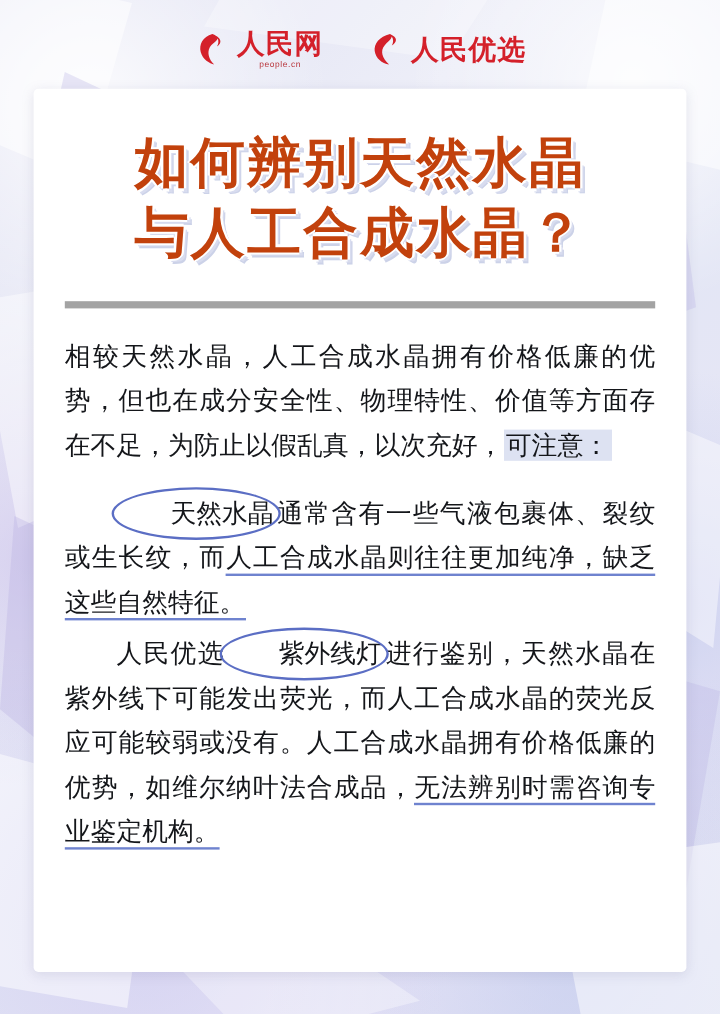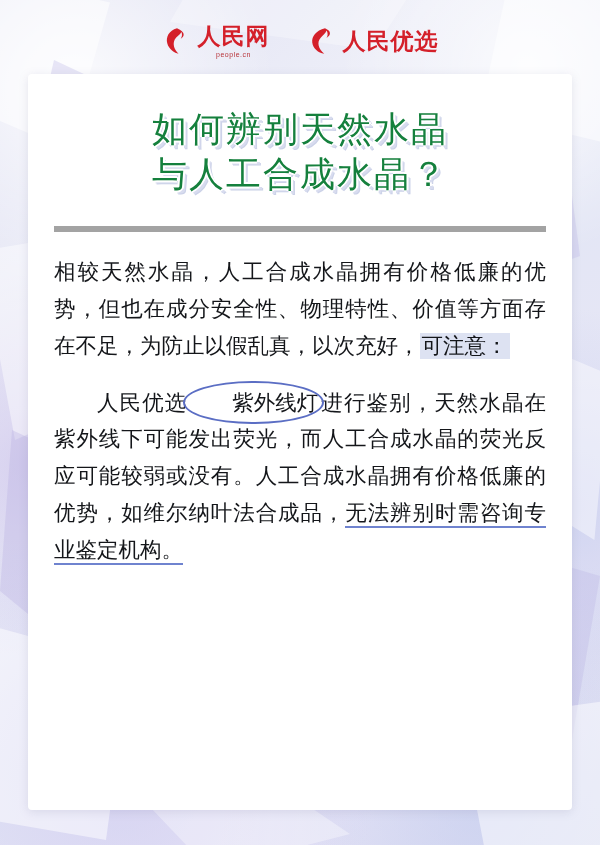--- a/index.html
+++ b/index.html
@@ -117,24 +117,24 @@
     background: #ffffff;
     border-radius: 4px;
     box-shadow: 0 2px 10px rgba(120,120,160,0.18);
     z-index: 4;
   }
 
   .title {
     padding: 34px 30px 0 30px;
     text-align: center;
     font-family: "Liberation Serif", serif;
-    font-weight: normal;
-    font-size: 35px;
+    font-weight: bold;
+    font-size: 45px;
     line-height: 1.28;
-    color: #15803d;
+    color: #c2410c;
     letter-spacing: 2px;
     text-shadow:
       2px 0 0 #ffffff, -2px 0 0 #ffffff, 0 2px 0 #ffffff, 0 -2px 0 #ffffff,
       3px 3px 0 #d8dcef, 4px 4px 0 #ccd2e8;
   }
   .title-line { display: block; }
 
   .body {
     margin: 28px 26px 0 26px;
     border-top: 6px solid #a3a3a3;
@@ -232,20 +232,23 @@
     </div>
 
     <div class="body">
 
       <p class="para">
         <span>相较天然水晶，人工合成水晶拥有价格低廉的优势，但也在成分安全性、物理特性、价值等方面存在不足，为防止以假乱真，以次充好，</span><span class="hl-box">可注意：</span>
       </p>
 
       <div class="spacer-line"></div>
 
+      <p class="para indent">
+        <span class="hl-ellipse">天然水晶</span><span>通常含有一些气液包裹体、裂纹或生长纹，而</span><span class="hl-underline">人工合成水晶则往往更加纯净，缺乏这些自然特征。</span>
+      </p>
 
       <p class="para indent">
         <span>人民优选</span><span class="hl-ellipse">紫外线灯</span><span>进行鉴别，天然水晶在紫外线下可能发出荧光，而人工合成水晶的荧光反应可能较弱或没有。人工合成水晶拥有价格低廉的优势，如维尔纳叶法合成品，</span><span class="hl-underline">无法辨别时需咨询专业鉴定机构。</span>
       </p>
 
     </div>
   </div>
 
 </div>
 

